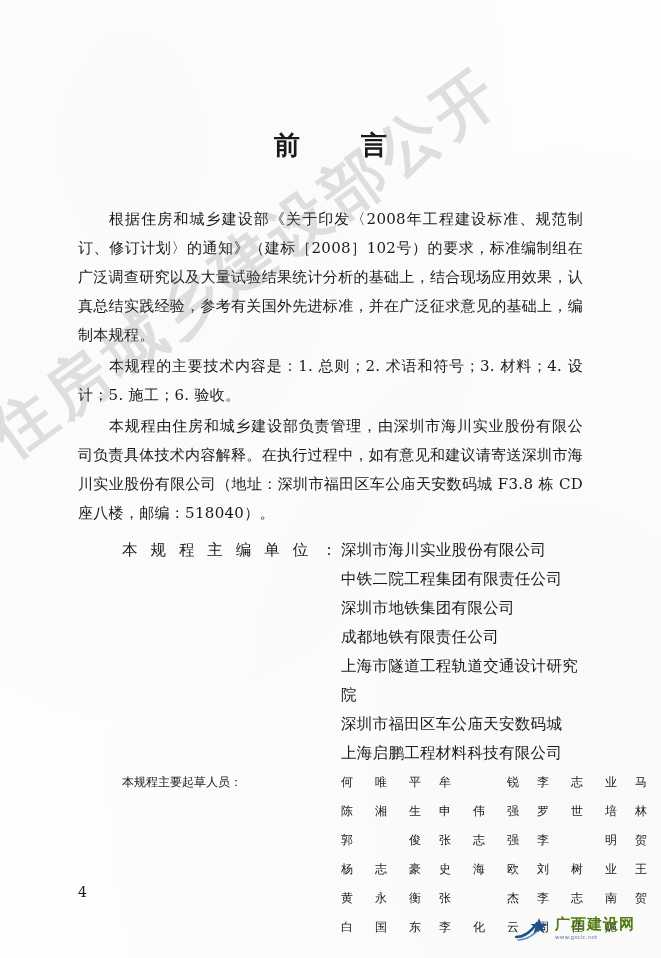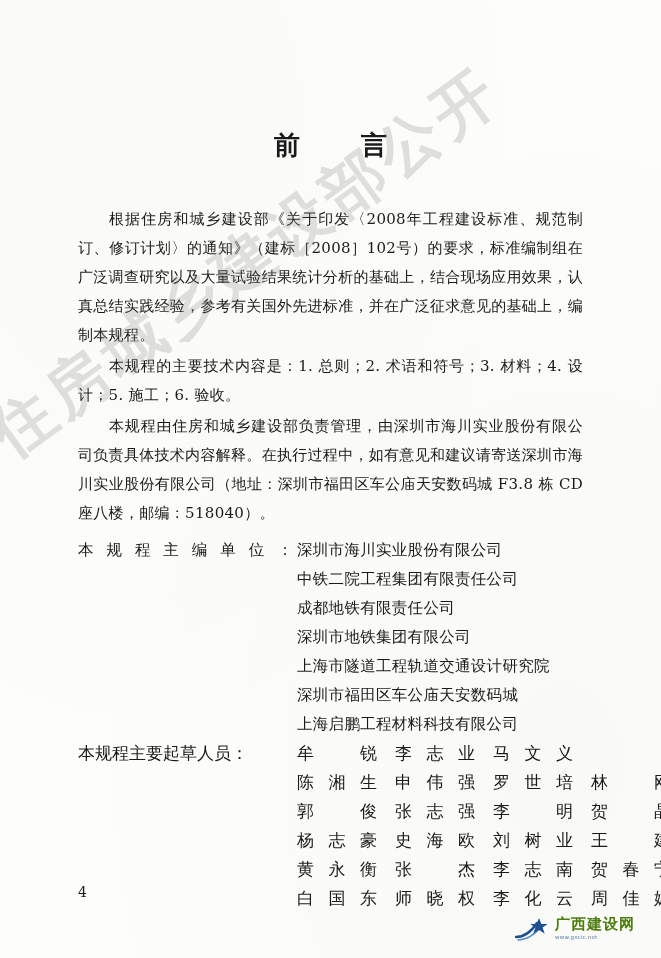--- a/index.html
+++ b/index.html
@@ -78,20 +78,21 @@
     font-size: 15px;
     line-height: 29px;
     text-align: justify;
     text-justify: inter-ideograph;
     text-indent: 31px;
     letter-spacing: 0.3px;
   }
 
   .credits {
     margin-top: 8px;
+    margin-left: 44px;
   }
   .credit-row {
     display: flex;
     align-items: flex-start;
     font-size: 15.5px;
     line-height: 29px;
     letter-spacing: 0.3px;
   }
   .credit-label {
     width: 215px;
@@ -108,21 +109,21 @@
     display: flex;
     align-items: center;
   }
   .credit-sub .credit-label {
     visibility: hidden;
   }
 
   .names-row {
     display: flex;
     align-items: flex-start;
-    font-size: 17px;
+    font-size: 12px;
     line-height: 29px;
   }
   .names-row .credit-label {
     width: 215px;
     flex: 0 0 215px;
     text-align-last: left;
     white-space: nowrap;
   }
   .names {
     display: flex;
@@ -207,42 +208,43 @@
         <div class="credit-label">本 规 程 主 编 单 位 ：</div>
         <div class="credit-value">深圳市海川实业股份有限公司</div>
       </div>
       <div class="credit-row credit-sub">
         <div class="credit-label">本 规 程 主 编 单 位 ：</div>
         <div class="credit-value">中铁二院工程集团有限责任公司</div>
       </div>
 
       <div class="credit-row credit-sub">
         <div class="credit-label">本 规 程 参 编 单 位 ：</div>
+        <div class="credit-value">深圳市地铁集团有限公司</div>
+      </div>
+      <div class="credit-row credit-sub">
+        <div class="credit-label">本 规 程 参 编 单 位 ：</div>
         <div class="credit-value">成都地铁有限责任公司</div>
       </div>
       <div class="credit-row credit-sub">
         <div class="credit-label">本 规 程 参 编 单 位 ：</div>
-        <div class="credit-value">深圳市地铁集团有限公司</div>
-      </div>
-      <div class="credit-row credit-sub">
-        <div class="credit-label">本 规 程 参 编 单 位 ：</div>
         <div class="credit-value">上海市隧道工程轨道交通设计研究院</div>
       </div>
       <div class="credit-row credit-sub">
         <div class="credit-label">本 规 程 参 编 单 位 ：</div>
         <div class="credit-value">深圳市福田区车公庙天安数码城</div>
       </div>
       <div class="credit-row credit-sub">
         <div class="credit-label">本 规 程 参 编 单 位 ：</div>
         <div class="credit-value">上海启鹏工程材料科技有限公司</div>
       </div>
 
       <div class="names-row">
         <div class="credit-label">本规程主要起草人员：</div>
         <div class="names">
+          <span class="name-cell">何唯平</span>
           <span class="name-cell">牟  锐</span>
           <span class="name-cell">李志业</span>
           <span class="name-cell">马文义</span>
         </div>
       </div>
       <div class="names-row">
         <div class="credit-label">&nbsp;</div>
         <div class="names">
           <span class="name-cell">陈湘生</span>
           <span class="name-cell">申伟强</span>
@@ -274,21 +276,20 @@
           <span class="name-cell">黄永衡</span>
           <span class="name-cell">张  杰</span>
           <span class="name-cell">李志南</span>
           <span class="name-cell">贺春宁</span>
         </div>
       </div>
       <div class="names-row">
         <div class="credit-label">&nbsp;</div>
         <div class="names">
           <span class="name-cell">白国东</span>
-          <span class="name-cell">师晓权</span>
           <span class="name-cell">李化云</span>
           <span class="name-cell">周佳媚</span>
         </div>
       </div>
 
     </div>
   </div>
 
   <div class="page-number">4</div>
 

